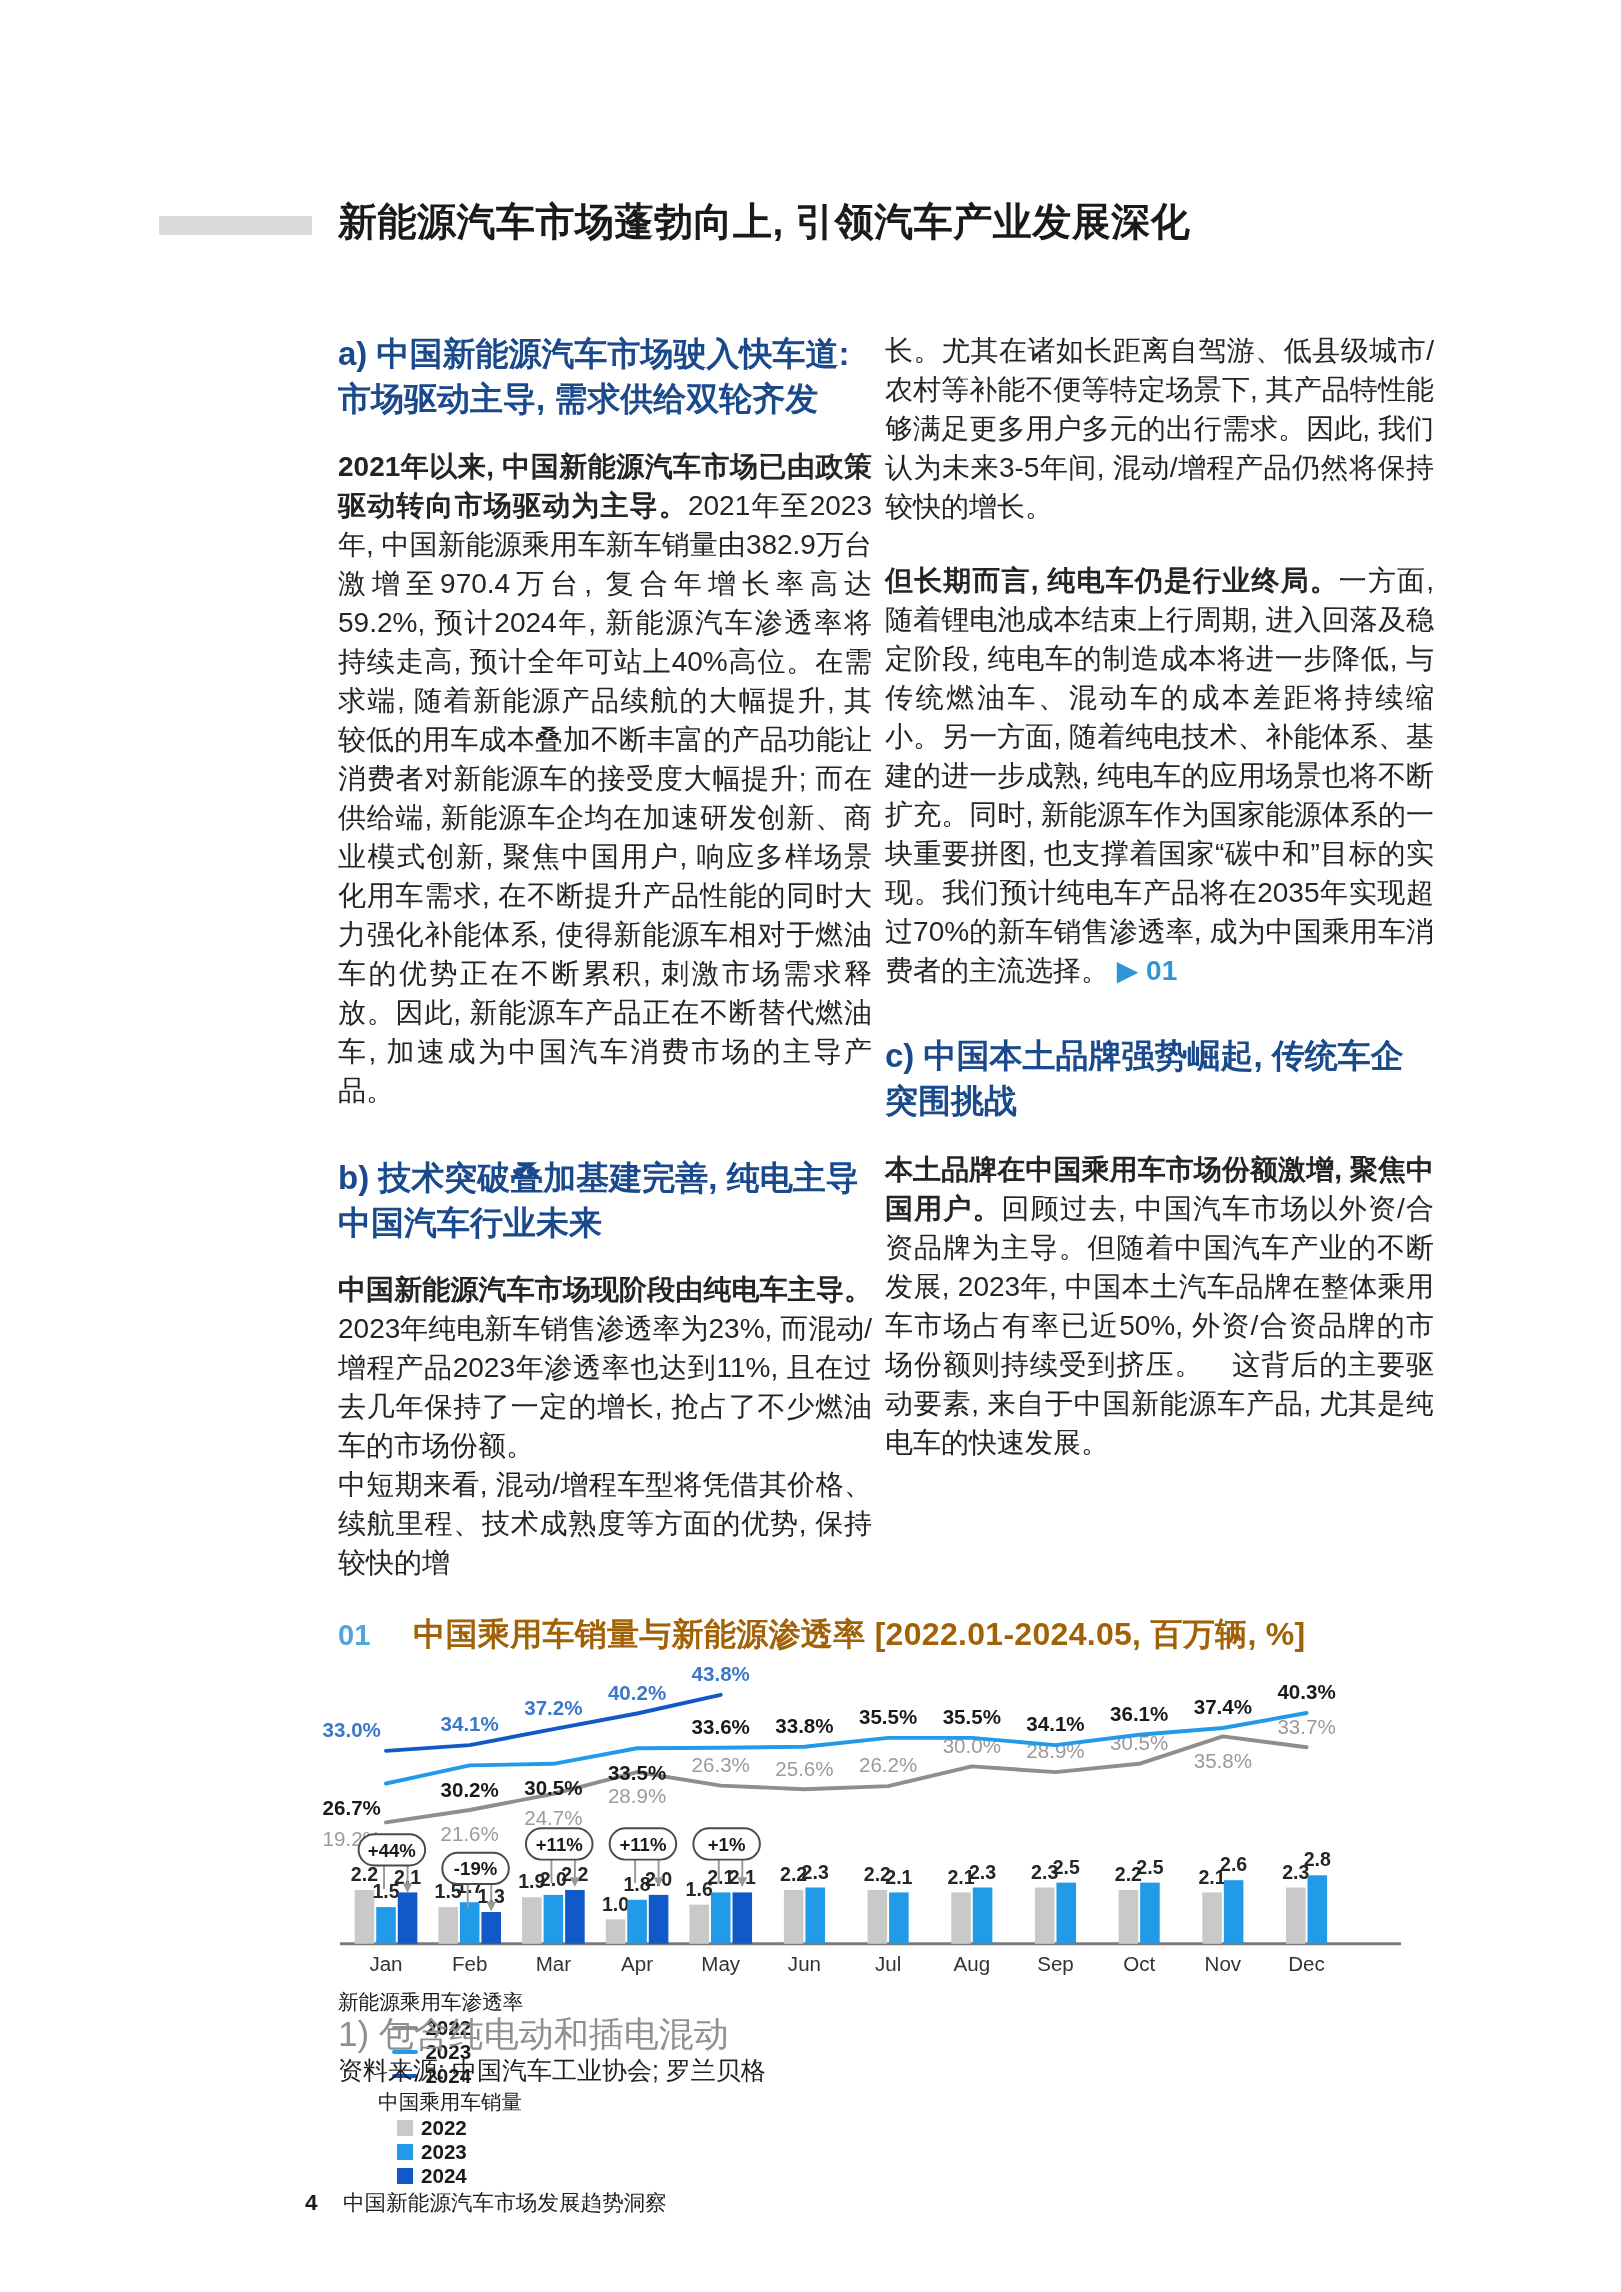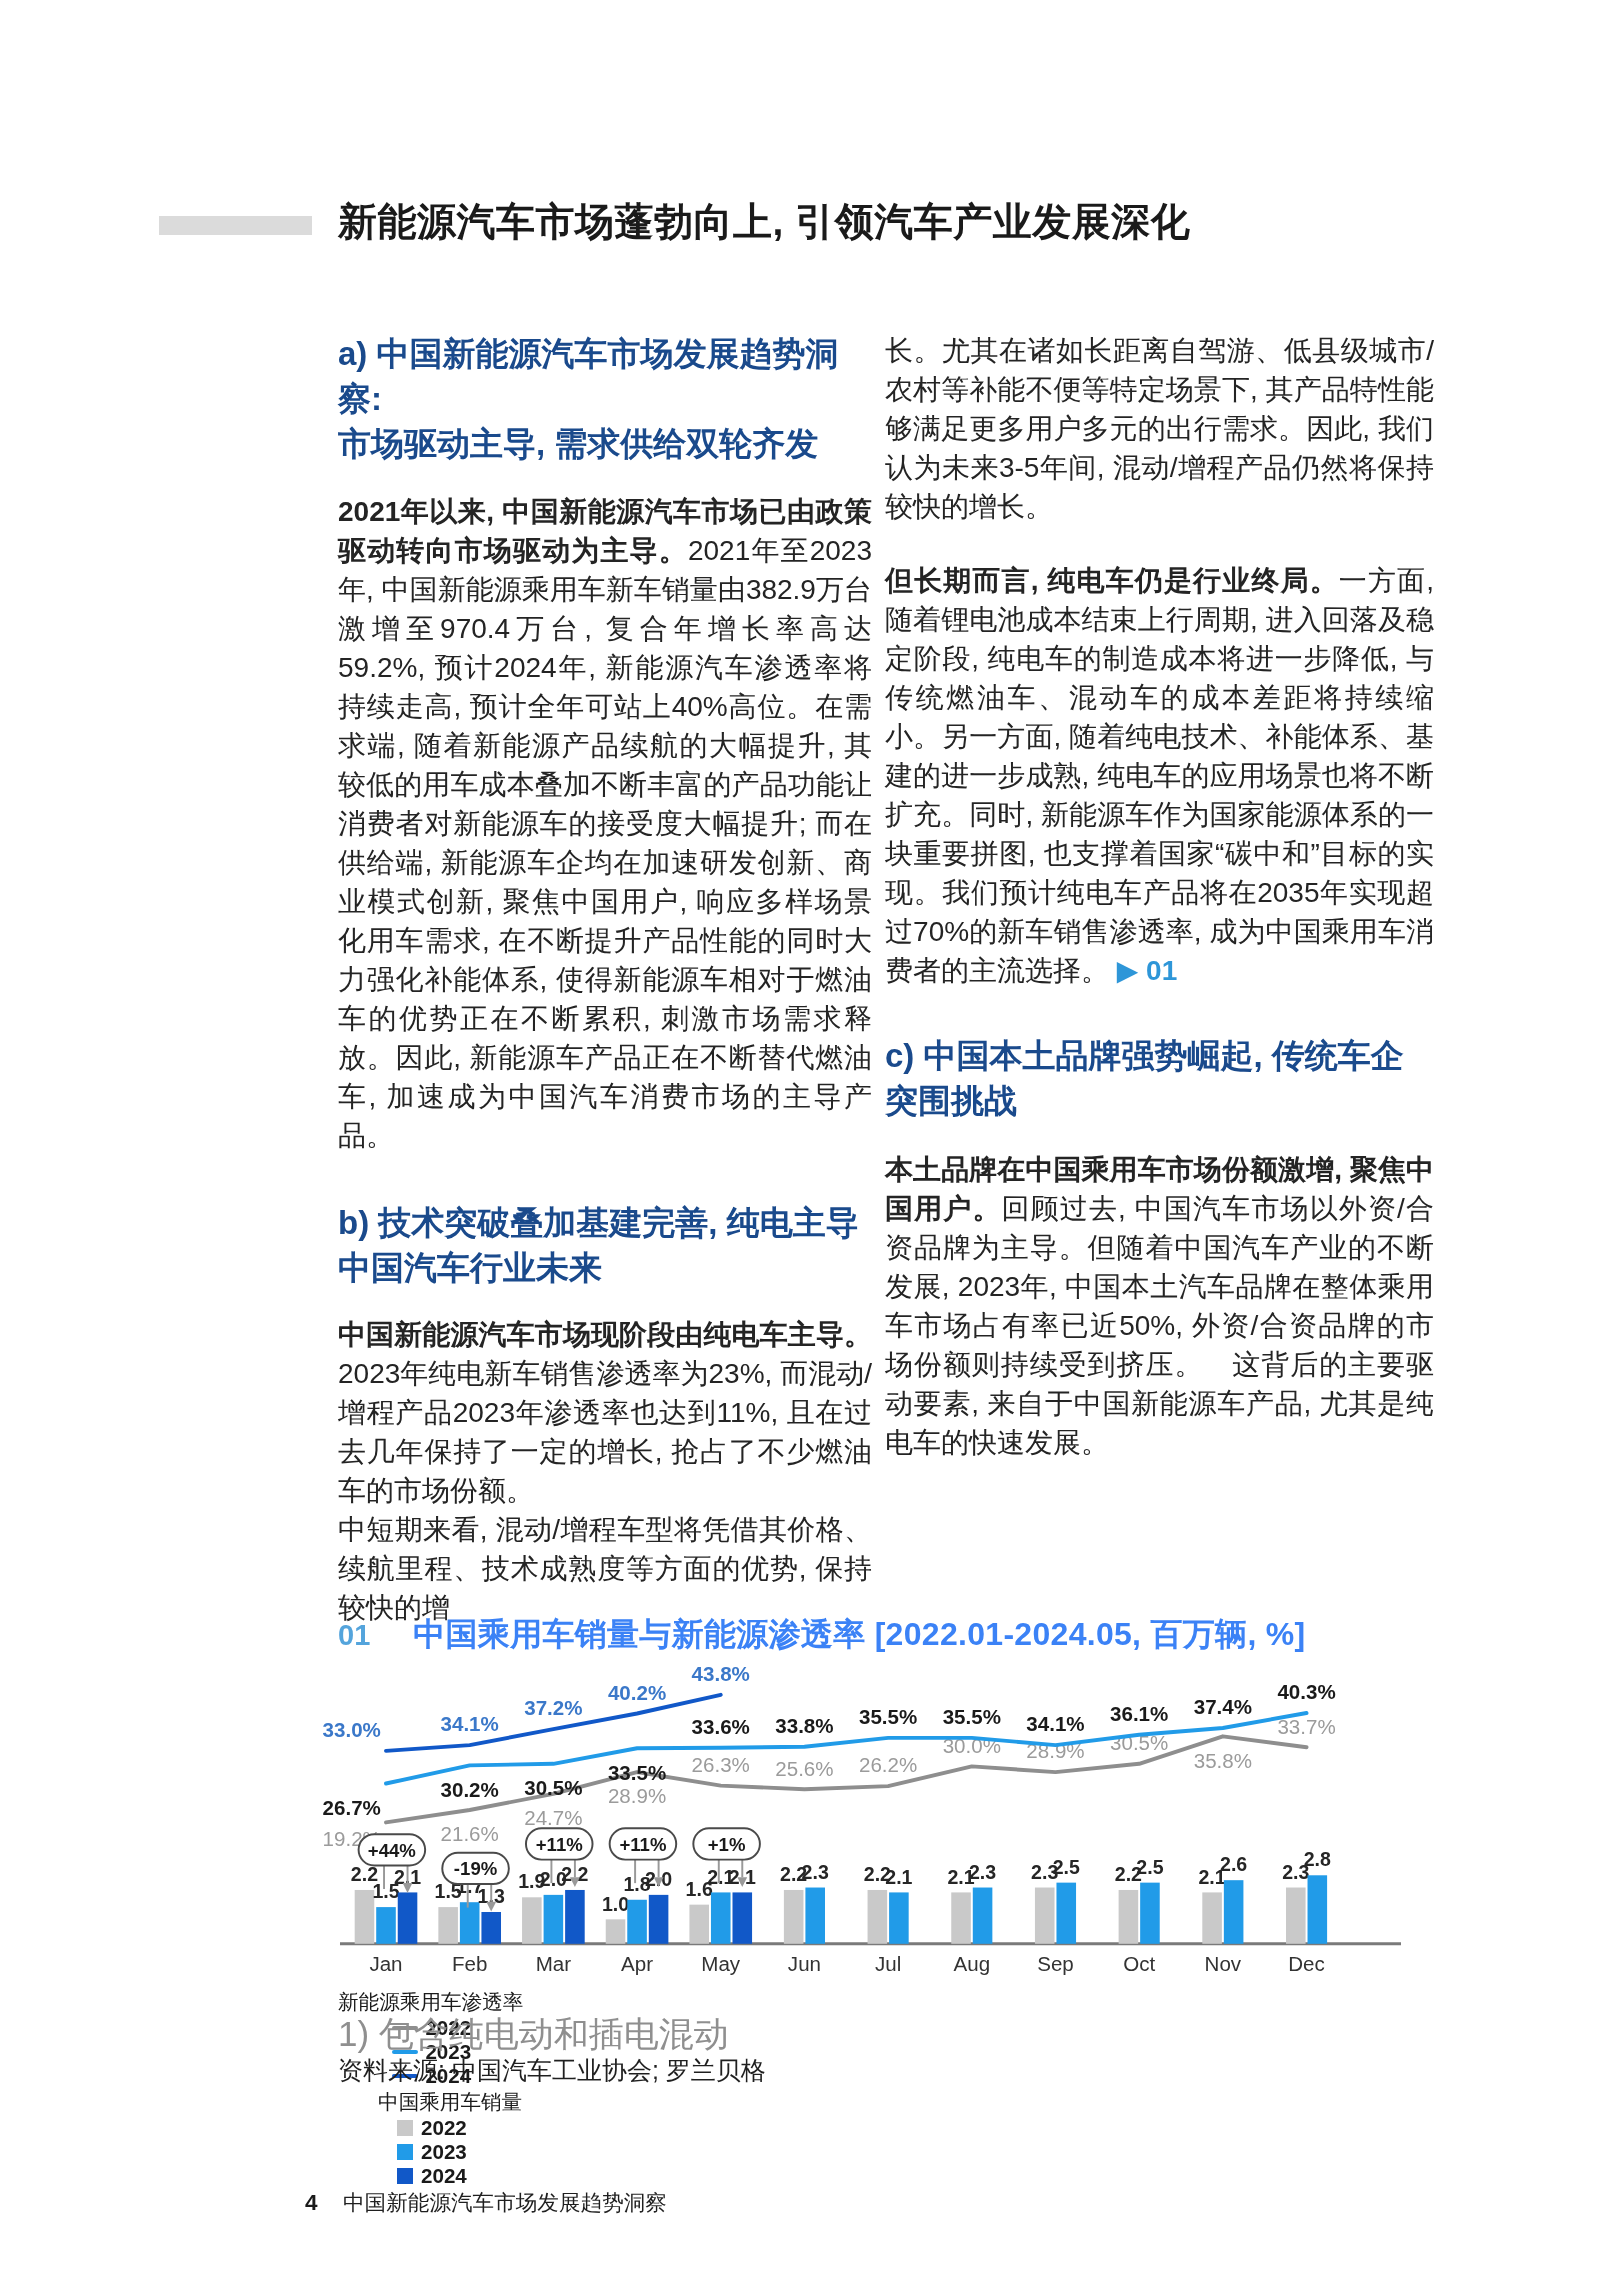--- a/index.html
+++ b/index.html
@@ -15,21 +15,21 @@
   .col-right{left:885px;width:549px;}
   h2.sec{font-size:33px;line-height:45px;font-weight:700;color:#1A4A8C;margin:0 0 25.5px 0;text-align:left;white-space:pre-line;}
   h2.sec-b{margin-top:45px;}
   h2.sec-c{margin-top:43px;margin-bottom:27.4px;}
   .col p{margin:0;}
   .col p.gap{margin-top:35px;}
   .lead{font-weight:700;}
   .figref{color:#2E96D8;font-weight:700;white-space:nowrap;}
   .chart-head{position:absolute;left:338px;top:1613px;display:flex;align-items:baseline;}
   .fig-num{font-size:29px;font-weight:700;color:#54A4DC;}
-  .fig-title{font-size:32px;font-weight:700;color:#3b82f6;margin-left:43px;letter-spacing:0.3px;}
+  .fig-title{font-size:32px;font-weight:700;color:#a16207;margin-left:43px;letter-spacing:0.3px;}
   #chart{position:absolute;left:312px;top:1658px;}
   .legend{position:absolute;left:338px;top:1988px;display:flex;align-items:center;font-size:20.6px;color:#1a1a1a;flex-direction:column;}
   .lg-label{margin-right:21.6px;}
   .lg-label2{margin-left:33px;margin-right:15.7px;}
   .lg-item{display:flex;align-items:center;margin-right:19.6px;}
   .lg-item b{font-weight:700;}
   .sw{display:inline-block;margin-right:7.8px;}
   .sw.line{width:25.5px;height:4.9px;border-radius:2px;}
   .sw.box{width:16.7px;height:16.7px;}
   .sw-gray-line{background:#8E8E8E;}
@@ -46,21 +46,21 @@
 </style>
 </head>
 <body>
 
 <div>
 
   <div class="header-accent"></div>
   <h1 class="page-title">新能源汽车市场蓬勃向上, 引领汽车产业发展深化</h1>
 
   <div class="col col-left">
-    <h2 class="sec">a) 中国新能源汽车市场发展趋势洞察:
+    <h2 class="sec">a) 中国新能源汽车市场驶入快车道:
 市场驱动主导, 需求供给双轮齐发</h2>
     <p><span class="lead">2021年以来, 中国新能源汽车市场已由政策驱动转向市场驱动为主导。</span><span>2021年至2023年, 中国新能源乘用车新车销量由382.9万台激增至970.4万台, 复合年增长率高达59.2%, 预计2024年, 新能源汽车渗透率将持续走高, 预计全年可站上40%高位。在需求端, 随着新能源产品续航的大幅提升, 其较低的用车成本叠加不断丰富的产品功能让消费者对新能源车的接受度大幅提升; 而在供给端, 新能源车企均在加速研发创新、商业模式创新, 聚焦中国用户, 响应多样场景化用车需求, 在不断提升产品性能的同时大力强化补能体系, 使得新能源车相对于燃油车的优势正在不断累积, 刺激市场需求释放。因此, 新能源车产品正在不断替代燃油车, 加速成为中国汽车消费市场的主导产品。</span></p>
     <h2 class="sec sec-b">b) 技术突破叠加基建完善, 纯电主导
 中国汽车行业未来</h2>
     <p><span class="lead">中国新能源汽车市场现阶段由纯电车主导。</span><span>2023年纯电新车销售渗透率为23%, 而混动/增程产品2023年渗透率也达到11%, 且在过去几年保持了一定的增长, 抢占了不少燃油车的市场份额。</span></p>
     <p>中短期来看, 混动/增程车型将凭借其价格、续航里程、技术成熟度等方面的优势, 保持较快的增</p>
   </div>
 
   <div class="col col-right">
     <p>长。尤其在诸如长距离自驾游、低县级城市/农村等补能不便等特定场景下, 其产品特性能够满足更多用户多元的出行需求。因此, 我们认为未来3-5年间, 混动/增程产品仍然将保持较快的增长。</p>

